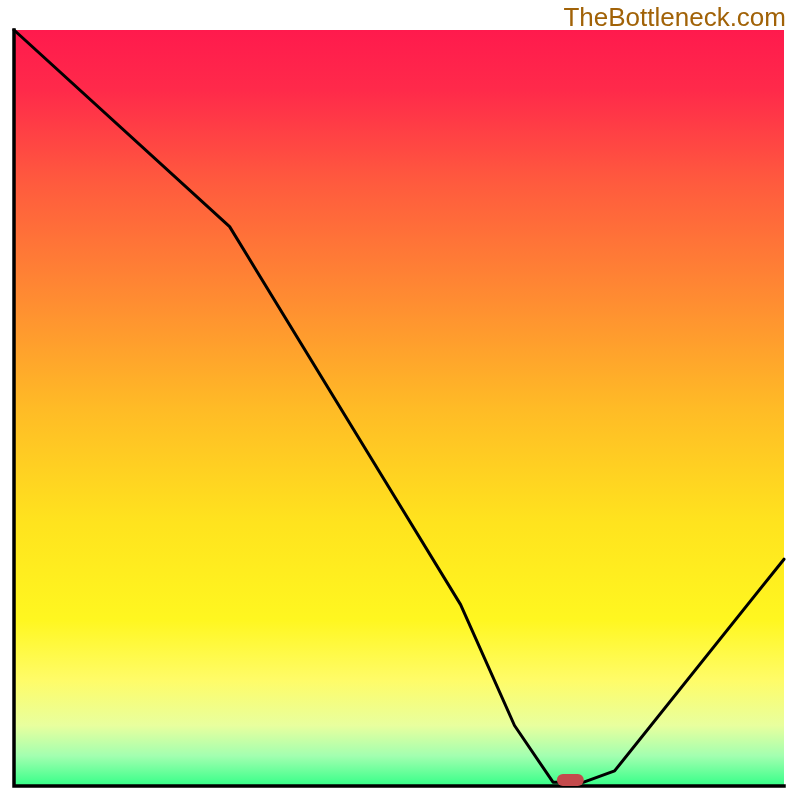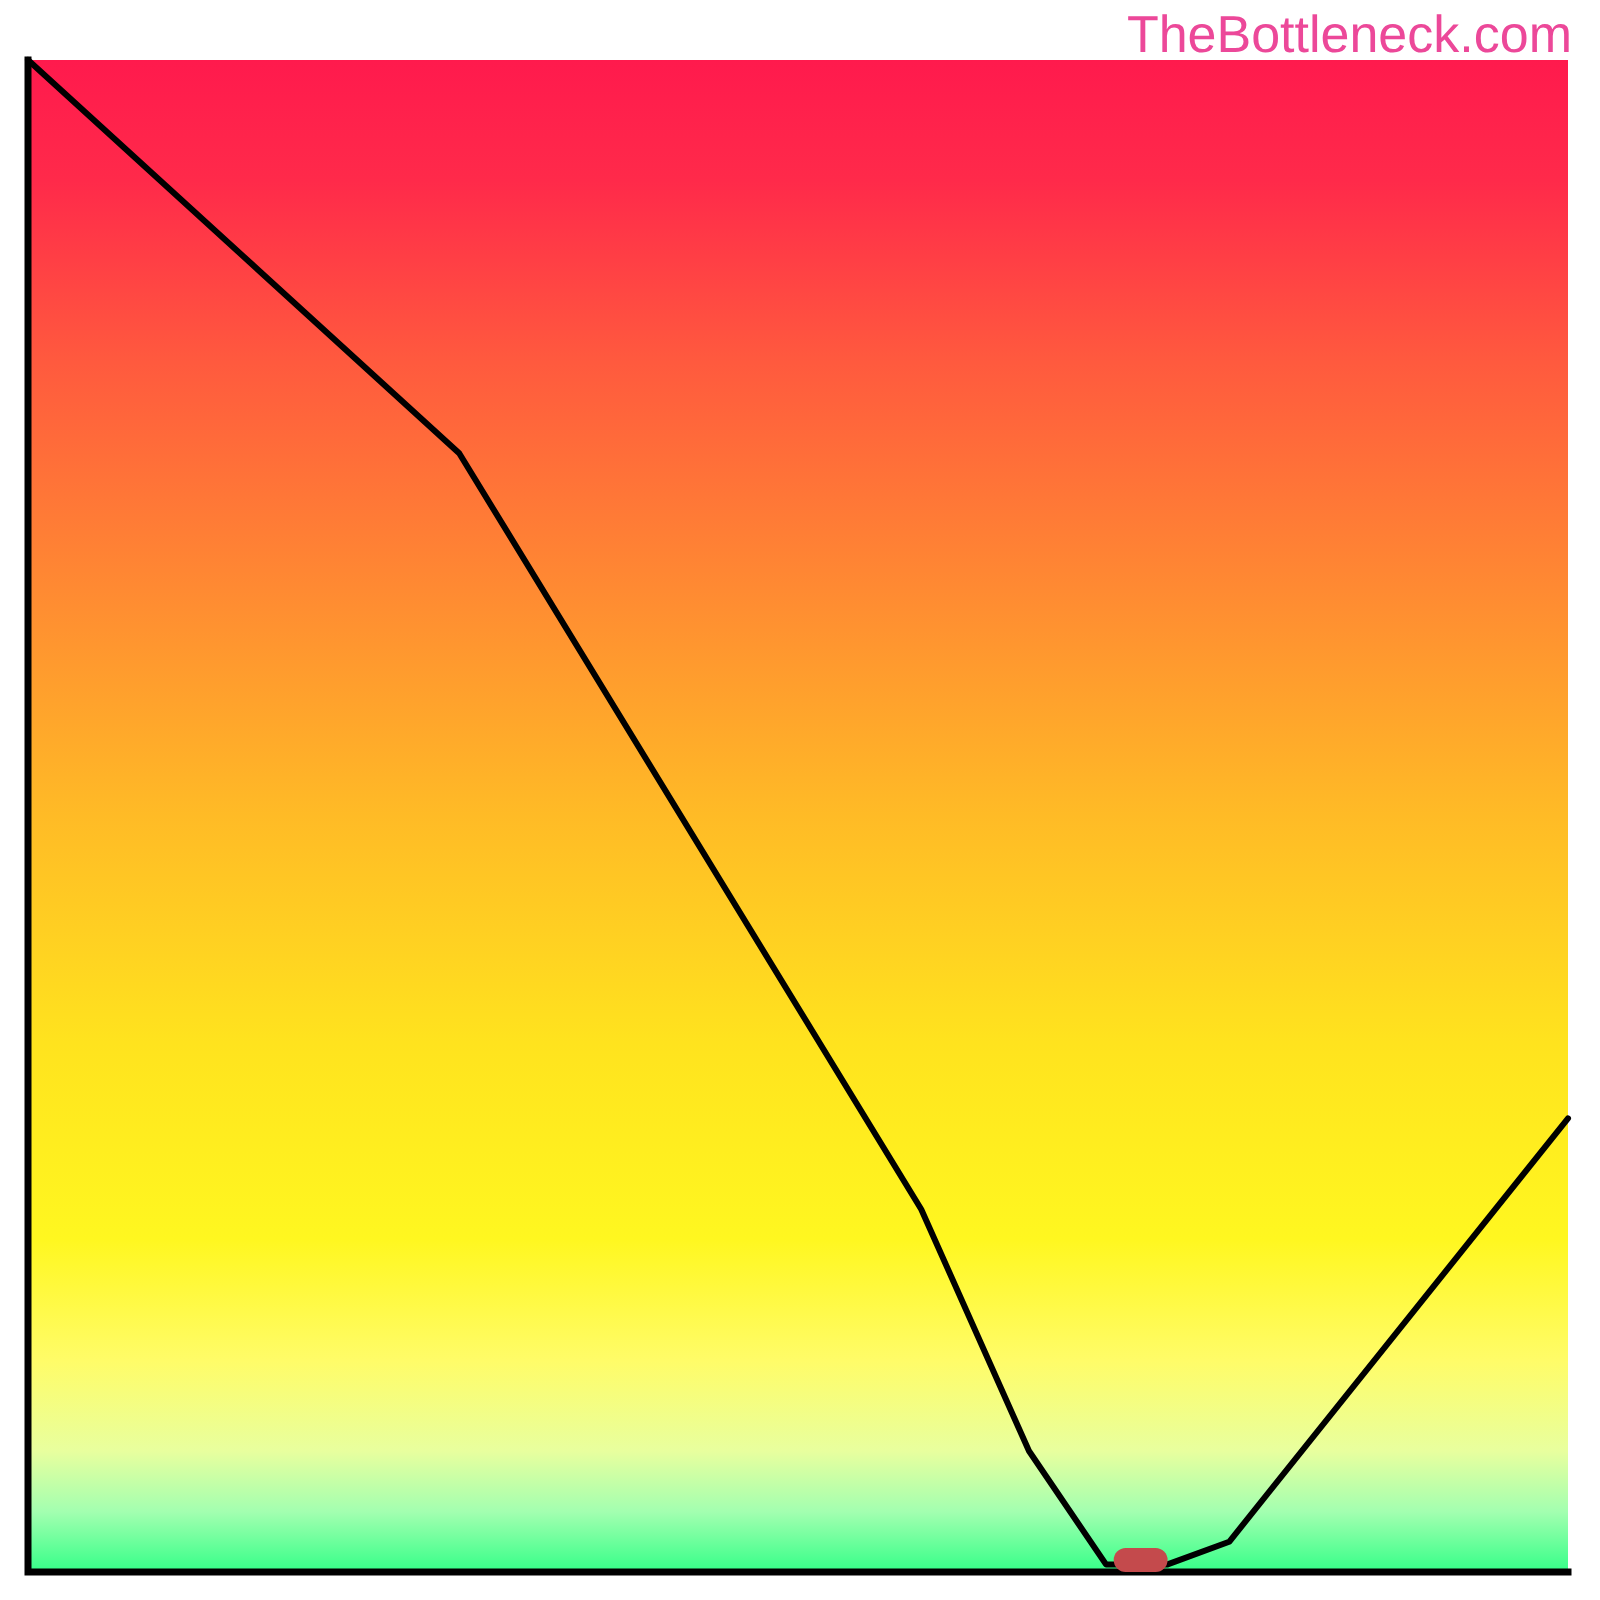--- a/index.html
+++ b/index.html
@@ -15,21 +15,21 @@
     position: relative;
     width: 800px;
     height: 800px;
   }
   .watermark {
     position: absolute;
     top: 2px;
     right: 14px;
     font-size: 26px;
     font-weight: 500;
-    color: #ec4899;
+    color: #a16207;
     letter-spacing: 0px;
   }
   svg {
     display: block;
   }
 </style>
 </head>
 <body>
 
 <div class="stage">

